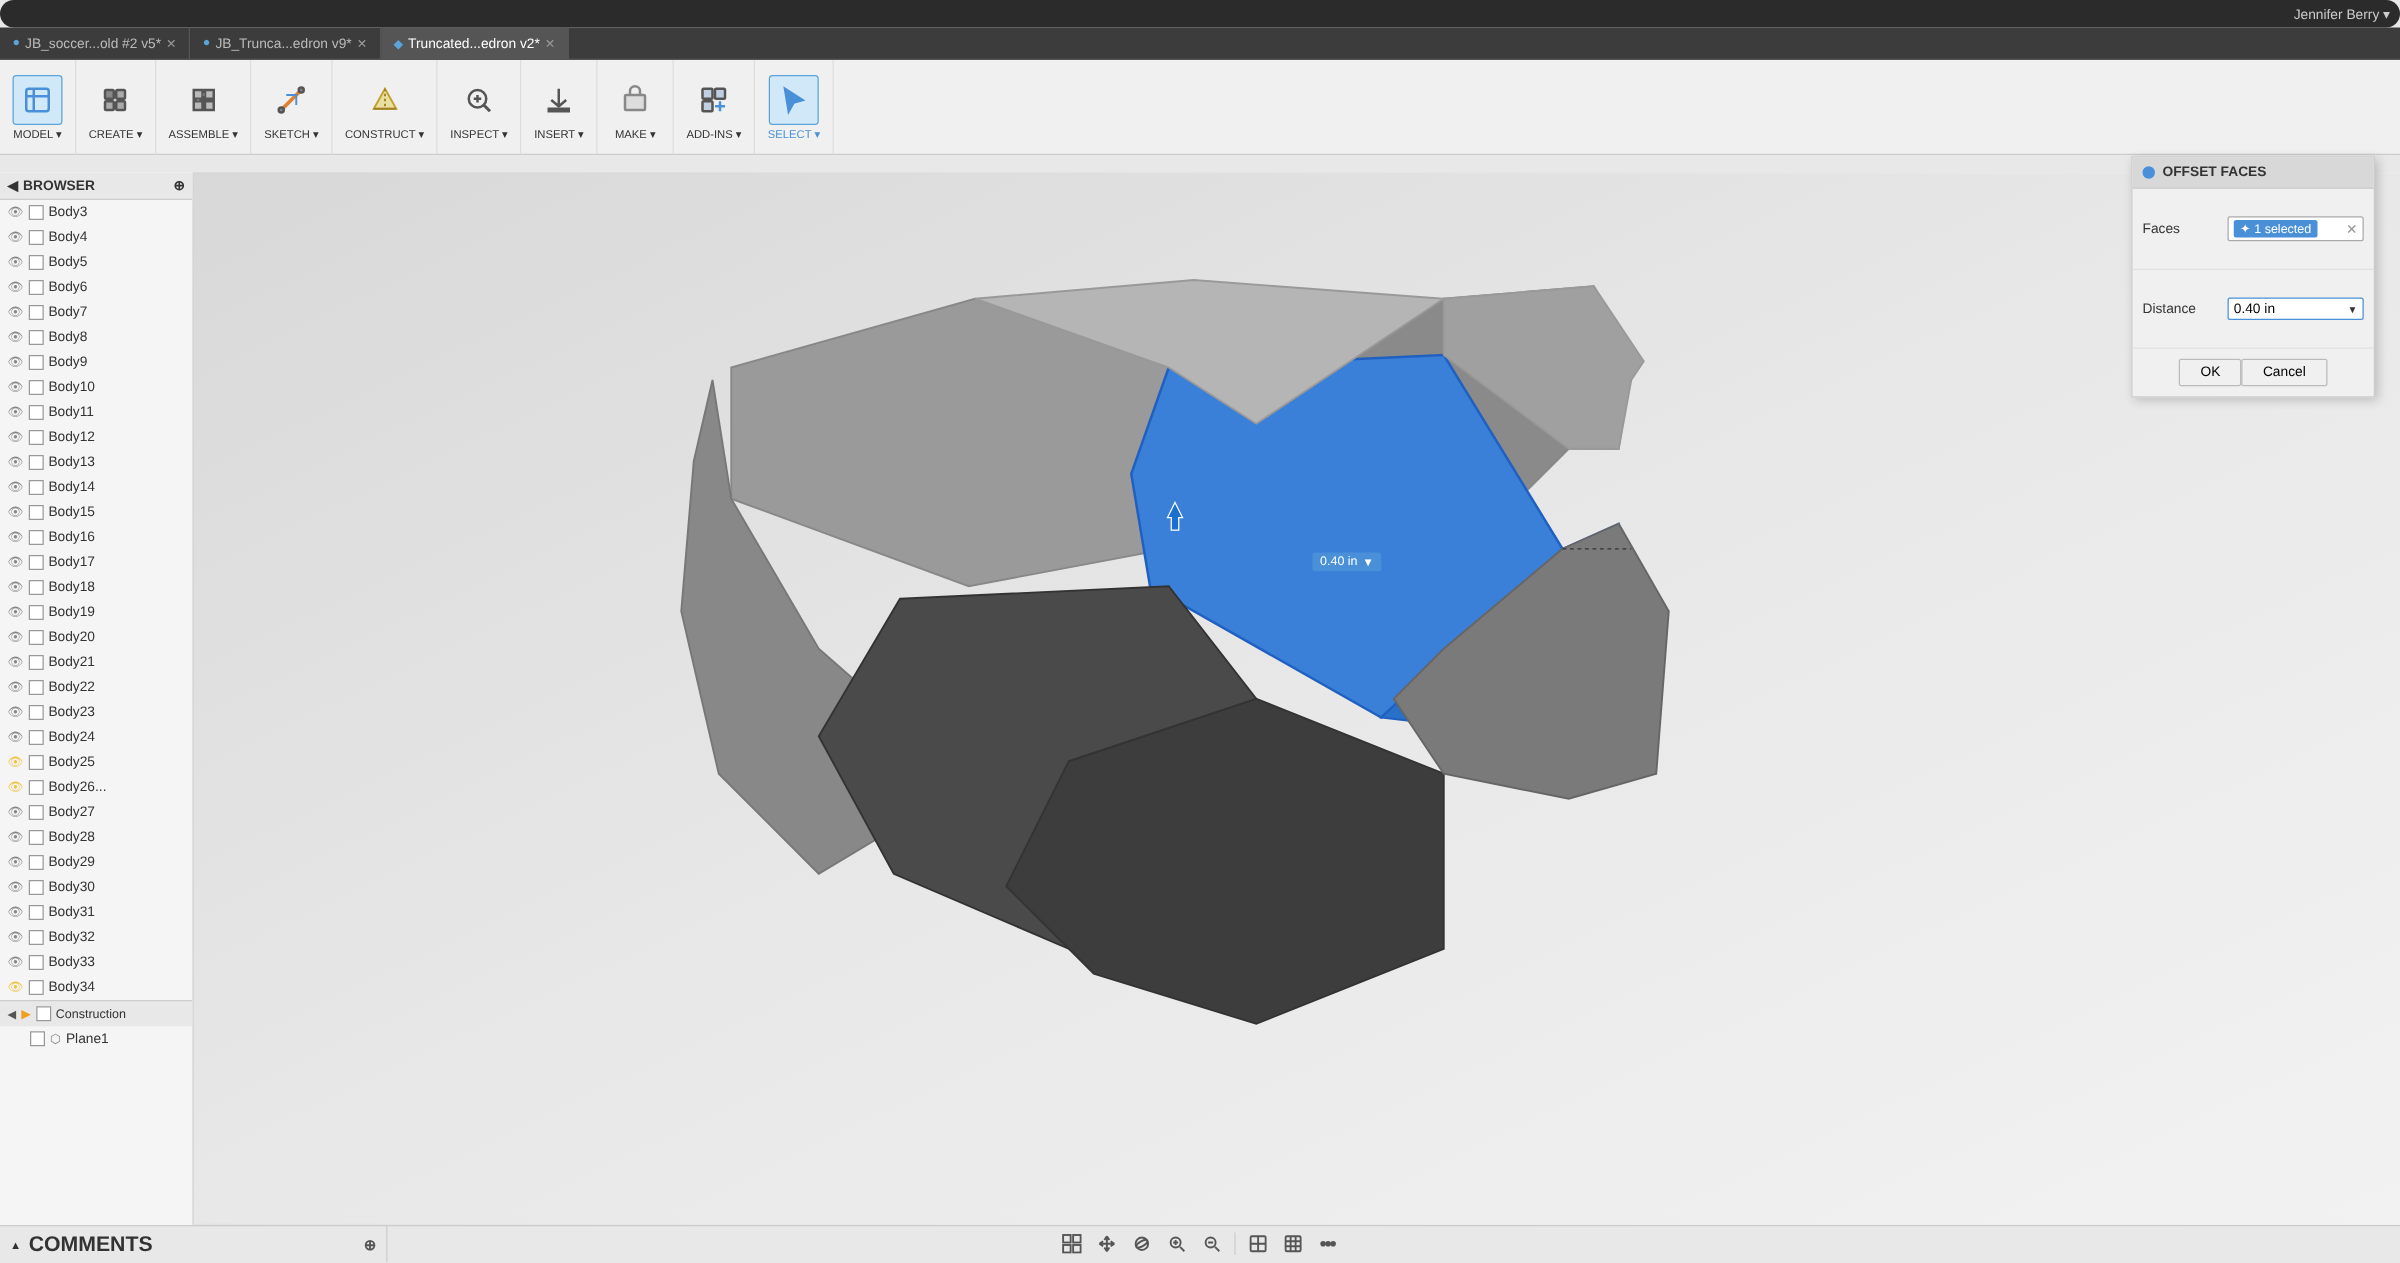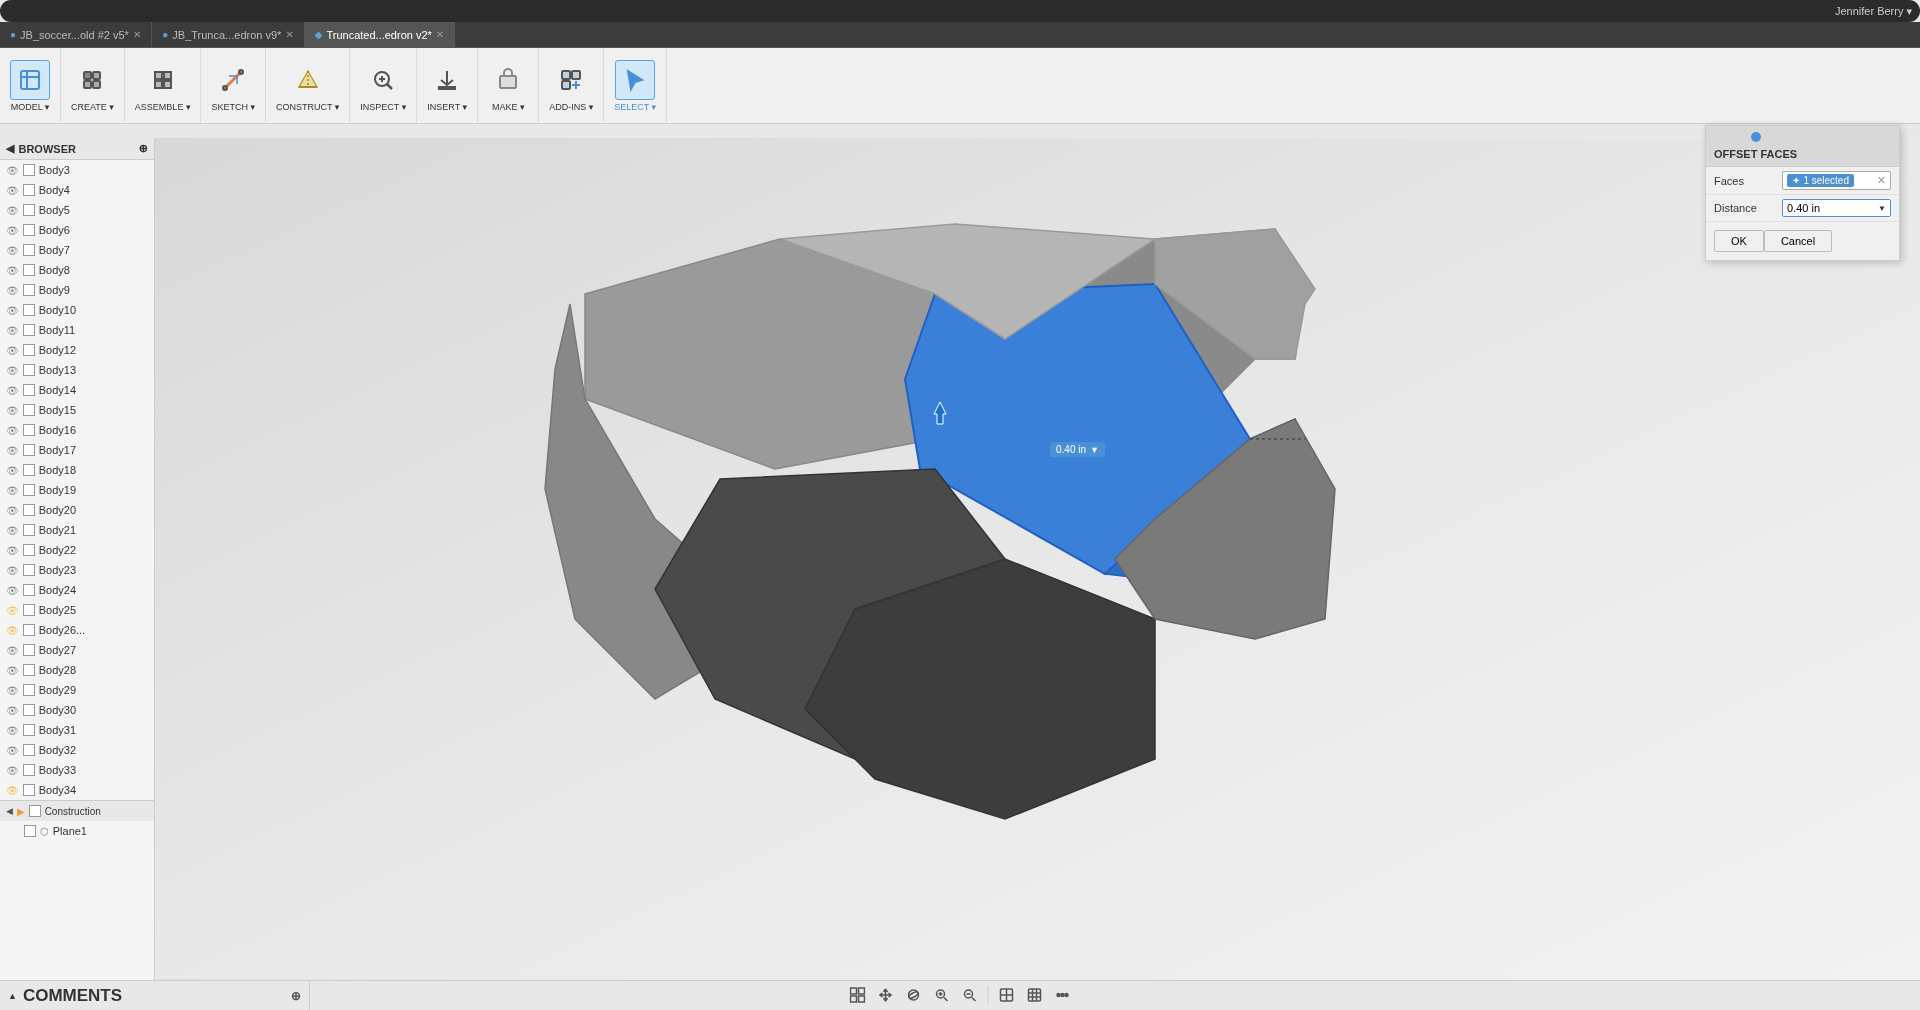--- a/index.html
+++ b/index.html
@@ -89,37 +89,37 @@
     #offset-panel {
       position: absolute; top: 125px; right: 20px;
       width: 195px; background: #f0f0f0; border: 1px solid #ccc;
       box-shadow: 2px 2px 8px rgba(0,0,0,0.2);
     }
     #offset-panel-header {
       background: #d8d8d8; padding: 6px 8px; display: flex; align-items: center;
       justify-content: space-between; border-bottom: 1px solid #ccc;
       font-size: 11px; font-weight: bold; color: #333;
     }
-    .panel-header-left { display: flex; align-items: center; gap: 6px; flex-direction: column; }
+    .panel-header-left { display: flex; align-items: center; gap: 6px; }
     .panel-row {
-      display: flex; align-items: center; padding: 4px 8px; gap: 8px;
+      display: flex; align-items: center; padding: 22px 8px; gap: 8px;
       border-bottom: 1px solid #e0e0e0;
     }
     .panel-label { font-size: 11px; color: #333; width: 60px; }
     .panel-value {
       flex: 1; background: white; border: 1px solid #aaa;
       padding: 2px 4px; font-size: 11px; display: flex; align-items: center;
       justify-content: space-between; border-radius: 2px;
     }
     .selected-badge {
       background: #4a90d9; color: white; padding: 1px 5px;
       border-radius: 2px; font-size: 10px; display: flex; align-items: center; gap: 3px;
     }
     .panel-buttons {
-      display: flex; gap: 0; padding: 8px;
+      display: flex; justify-content: center; gap: 0; padding: 8px;
     }
     .panel-btn {
       padding: 4px 16px; font-size: 11px; border: 1px solid #bbb;
       background: #f0f0f0; border-radius: 2px; cursor: pointer;
     }
     .panel-input {
       flex: 1; background: white; border: 1px solid #4a90d9;
       padding: 2px 4px; font-size: 11px; border-radius: 2px;
       display: flex; align-items: center; justify-content: space-between;
     }

